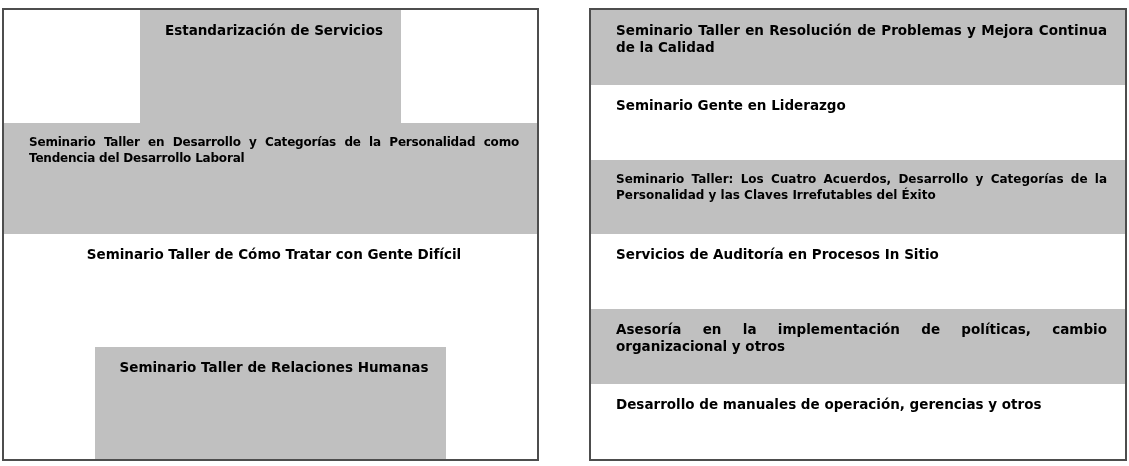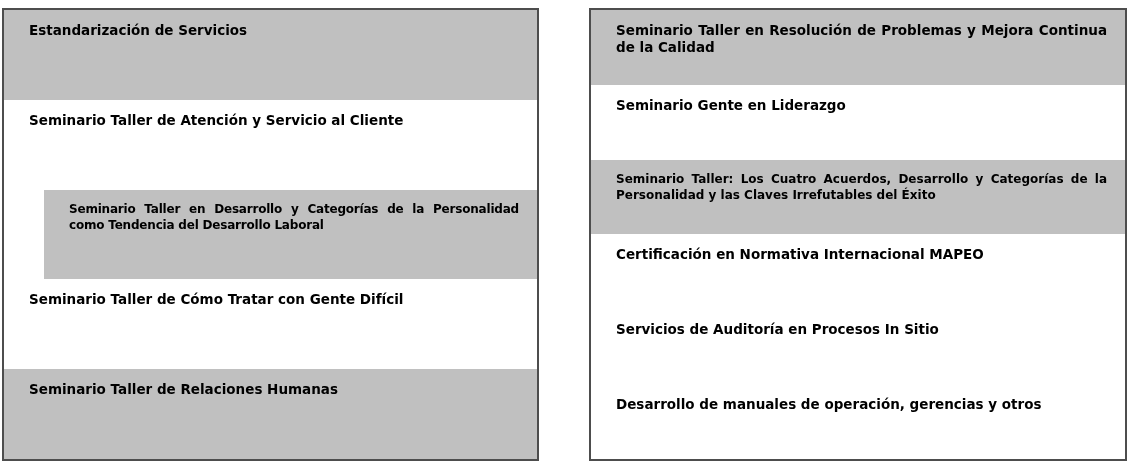--- a/index.html
+++ b/index.html
@@ -18,57 +18,56 @@
   .services-table {
     position: absolute;
     top: 8px;
     height: 453px;
     box-sizing: border-box;
     border: 2px solid var(--table-border, #4d4d4d);
     background: var(--row-plain, #ffffff);
     display: flex;
     flex-direction: column;
   }
-  .services-table.left  { left: 2px;   width: 537px; }
+  .services-table.left  { left: 2px;   width: 537px; align-items: center; }
   .services-table.right { left: 589px; width: 538px; }
 
   .row {
     flex: 1 1 0;
     box-sizing: border-box;
     padding: 12px 18px 0 25px;
     font-size: 13.5px;
     font-weight: bold;
     color: var(--text-color, #000000);
     line-height: 17px;
     text-align: justify;
     overflow: hidden;
   }
   .row.shaded { background: var(--row-shaded, #c0c0c0); }
   .row.small {
     font-size: 12px;
     line-height: 16px;
     padding-top: 11px;
   }
-  .services-table.left .row.small { letter-spacing: -0.2px; margin-left: 40px; }
+  .services-table.left .row.small { letter-spacing: -0.2px; }
 </style>
 </head>
 <body>
 
 <div class="page">
 
   <div class="services-table left">
     <div class="row shaded"><span>Estandarización de Servicios</span></div>
-    <div class="row"><span>Seminario Taller de Atención y Servicio al Cliente</span></div>
     <div class="row shaded small"><span>Seminario Taller en Desarrollo y Categorías de la Personalidad como Tendencia del Desarrollo Laboral</span></div>
     <div class="row"><span>Seminario Taller de Cómo Tratar con Gente Difícil</span></div>
     <div class="row shaded"><span>Seminario Taller de Relaciones Humanas</span></div>
   </div>
 
   <div class="services-table right">
     <div class="row shaded"><span>Seminario Taller en Resolución de Problemas y Mejora Continua de la Calidad</span></div>
     <div class="row"><span>Seminario Gente en Liderazgo</span></div>
     <div class="row shaded small"><span>Seminario Taller: Los Cuatro Acuerdos, Desarrollo y Categorías de la Personalidad y las Claves Irrefutables del Éxito</span></div>
-    <div class="row"><span>Certificación en Normativa Internacional MAPEO</span></div>
     <div class="row"><span>Servicios de Auditoría en Procesos In Sitio</span></div>
+    <div class="row shaded"><span>Asesoría en la implementación de políticas, cambio organizacional y otros</span></div>
     <div class="row"><span>Desarrollo de manuales de operación, gerencias y otros</span></div>
   </div>
 
 </div>
 
 </body></html>

